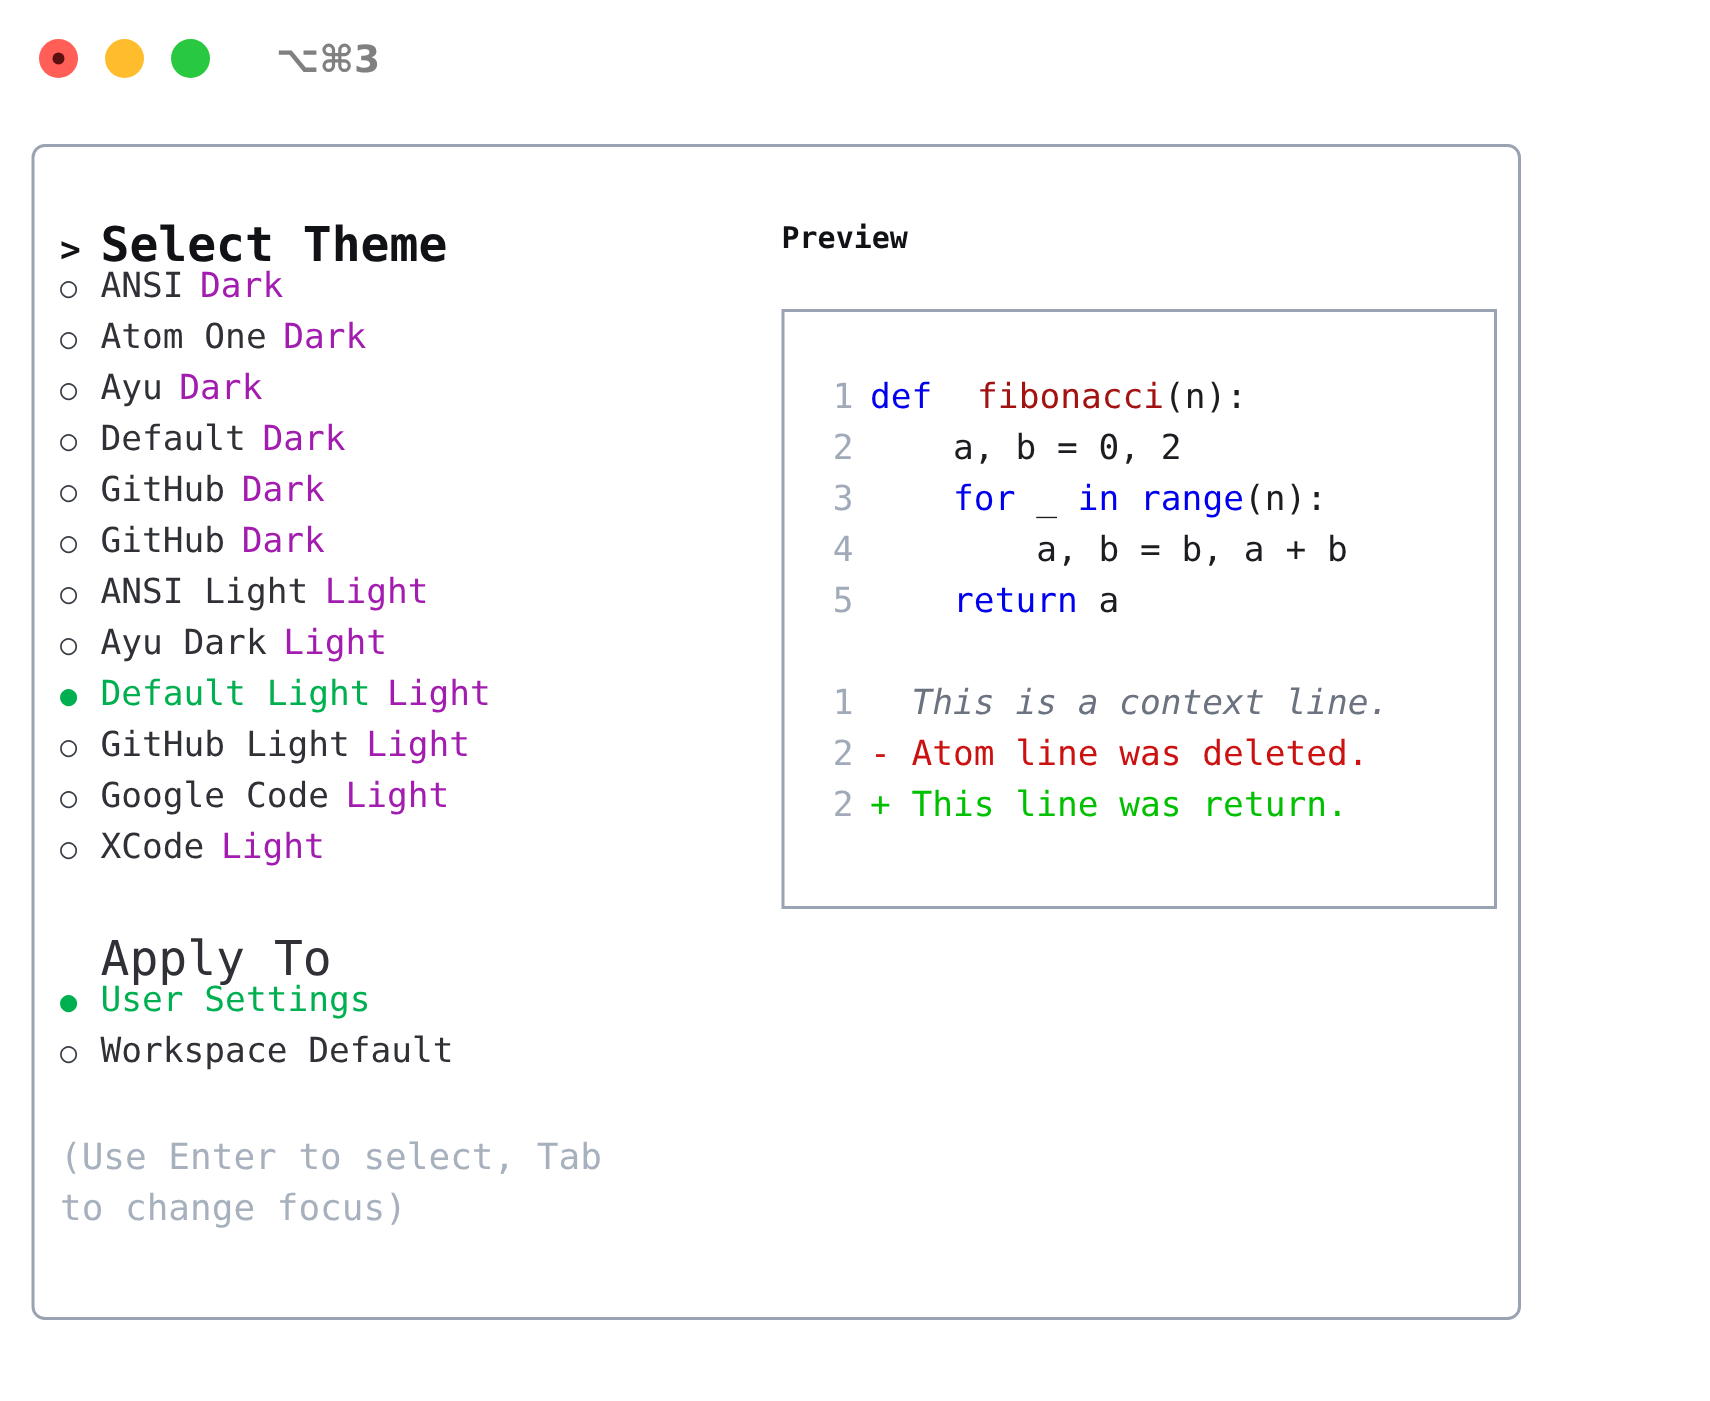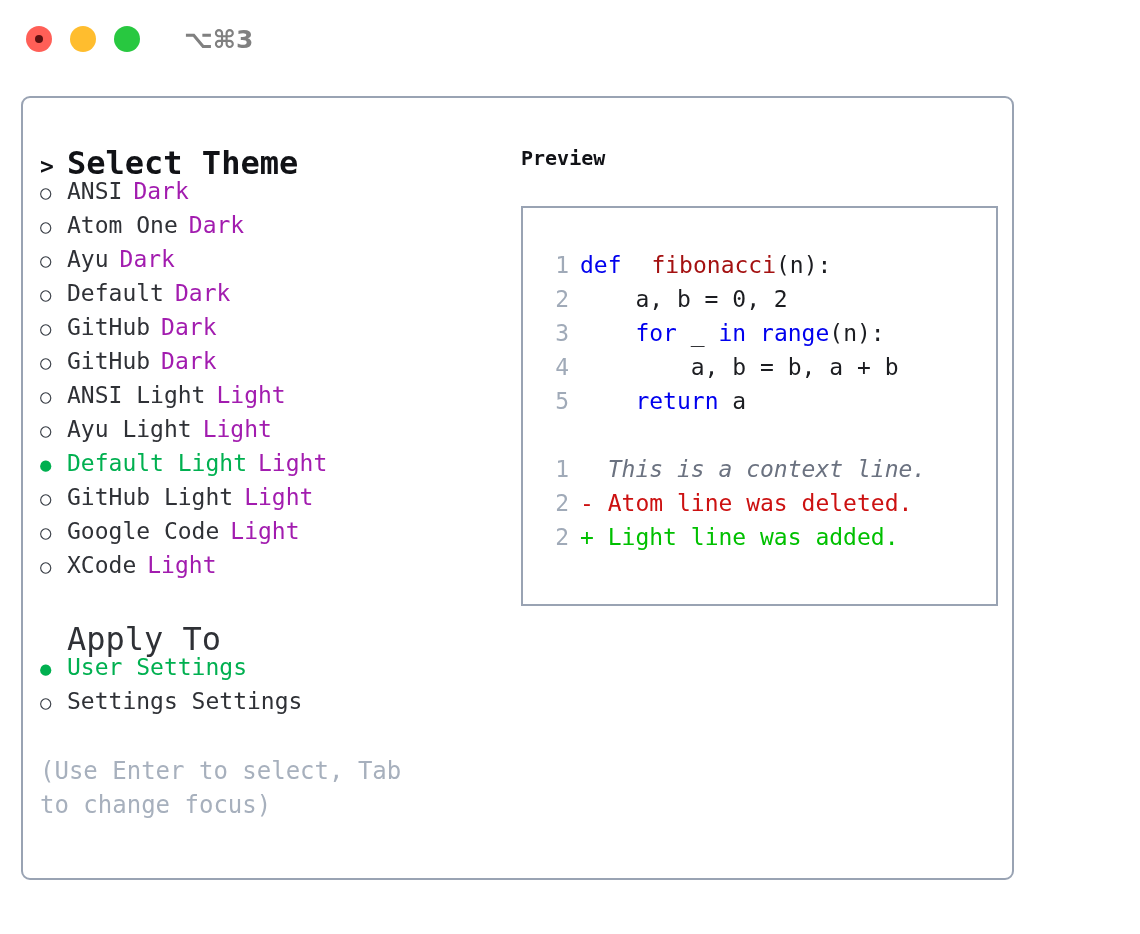--- a/index.html
+++ b/index.html
@@ -182,57 +182,57 @@
         </div>
 
         <div id="theme-list">
             <div class="row"><span class="marker circle">○</span><span class="label">ANSI</span><span class="cat">Dark</span></div>
             <div class="row"><span class="marker circle">○</span><span class="label">Atom One</span><span class="cat">Dark</span></div>
             <div class="row"><span class="marker circle">○</span><span class="label">Ayu</span><span class="cat">Dark</span></div>
             <div class="row"><span class="marker circle">○</span><span class="label">Default</span><span class="cat">Dark</span></div>
             <div class="row"><span class="marker circle">○</span><span class="label">GitHub</span><span class="cat">Dark</span></div>
             <div class="row"><span class="marker circle">○</span><span class="label">GitHub</span><span class="cat">Dark</span></div>
             <div class="row"><span class="marker circle">○</span><span class="label">ANSI Light</span><span class="cat">Light</span></div>
-            <div class="row"><span class="marker circle">○</span><span class="label">Ayu Light</span><span class="cat">Light</span></div>
+            <div class="row"><span class="marker circle">○</span><span class="label">Ayu Dark</span><span class="cat">Light</span></div>
             <div class="row"><span class="marker bullet">●</span><span class="label sel">Default Light</span><span class="cat">Light</span></div>
             <div class="row"><span class="marker circle">○</span><span class="label">GitHub Light</span><span class="cat">Light</span></div>
             <div class="row"><span class="marker circle">○</span><span class="label">Google Code</span><span class="cat">Light</span></div>
             <div class="row"><span class="marker circle">○</span><span class="label">XCode</span><span class="cat">Light</span></div>
           </div>
 
         <div class="spacer"></div>
 
         <div class="row">
           <span class="marker"></span>
           <span class="section-head section-head-plain">Apply To</span>
         </div>
 
         <div id="apply-list">
             <div class="row"><span class="marker bullet">●</span><span class="label sel">User Settings</span></div>
-            <div class="row"><span class="marker circle">○</span><span class="label">Settings Settings</span></div>
+            <div class="row"><span class="marker circle">○</span><span class="label">Workspace Default</span></div>
           </div>
 
         <div class="hint">(Use Enter to select, Tab to change focus)</div>
       </div>
 
       <div class="right-col">
         <div class="preview-title">Preview</div>
 
         <div class="preview-box">
           <div id="code-block">
               <div class="code-line"><span class="lnum">1</span><span class="tok-kw">def </span><span class="tok-fn">fibonacci</span><span class="tok-plain">(n):</span></div>
               <div class="code-line"><span class="lnum">2</span><span class="tok-plain">    a, b = 0, 2</span></div>
               <div class="code-line"><span class="lnum">3</span><span class="tok-plain">    </span><span class="tok-kw">for</span><span class="tok-plain"> _ </span><span class="tok-kw">in</span><span class="tok-plain"> </span><span class="tok-kw">range</span><span class="tok-plain">(n):</span></div>
               <div class="code-line"><span class="lnum">4</span><span class="tok-plain">        a, b = b, a + b</span></div>
               <div class="code-line"><span class="lnum">5</span><span class="tok-plain">    </span><span class="tok-kw">return</span><span class="tok-plain"> a</span></div>
             </div>
           <div class="blank-line"></div>
           <div id="diff-block">
               <div class="code-line"><span class="lnum">1</span><span class="tok-ctx">  </span><span class="tok-ctx">This is a context line.</span></div>
               <div class="code-line"><span class="lnum">2</span><span class="tok-del">- </span><span class="tok-del">Atom line was deleted.</span></div>
-              <div class="code-line"><span class="lnum">2</span><span class="tok-add">+ </span><span class="tok-add">Light line was added.</span></div>
+              <div class="code-line"><span class="lnum">2</span><span class="tok-add">+ </span><span class="tok-add">This line was return.</span></div>
             </div>
         </div>
       </div>
 
     </div>
   </div>
 </div>
 
 </body></html>

